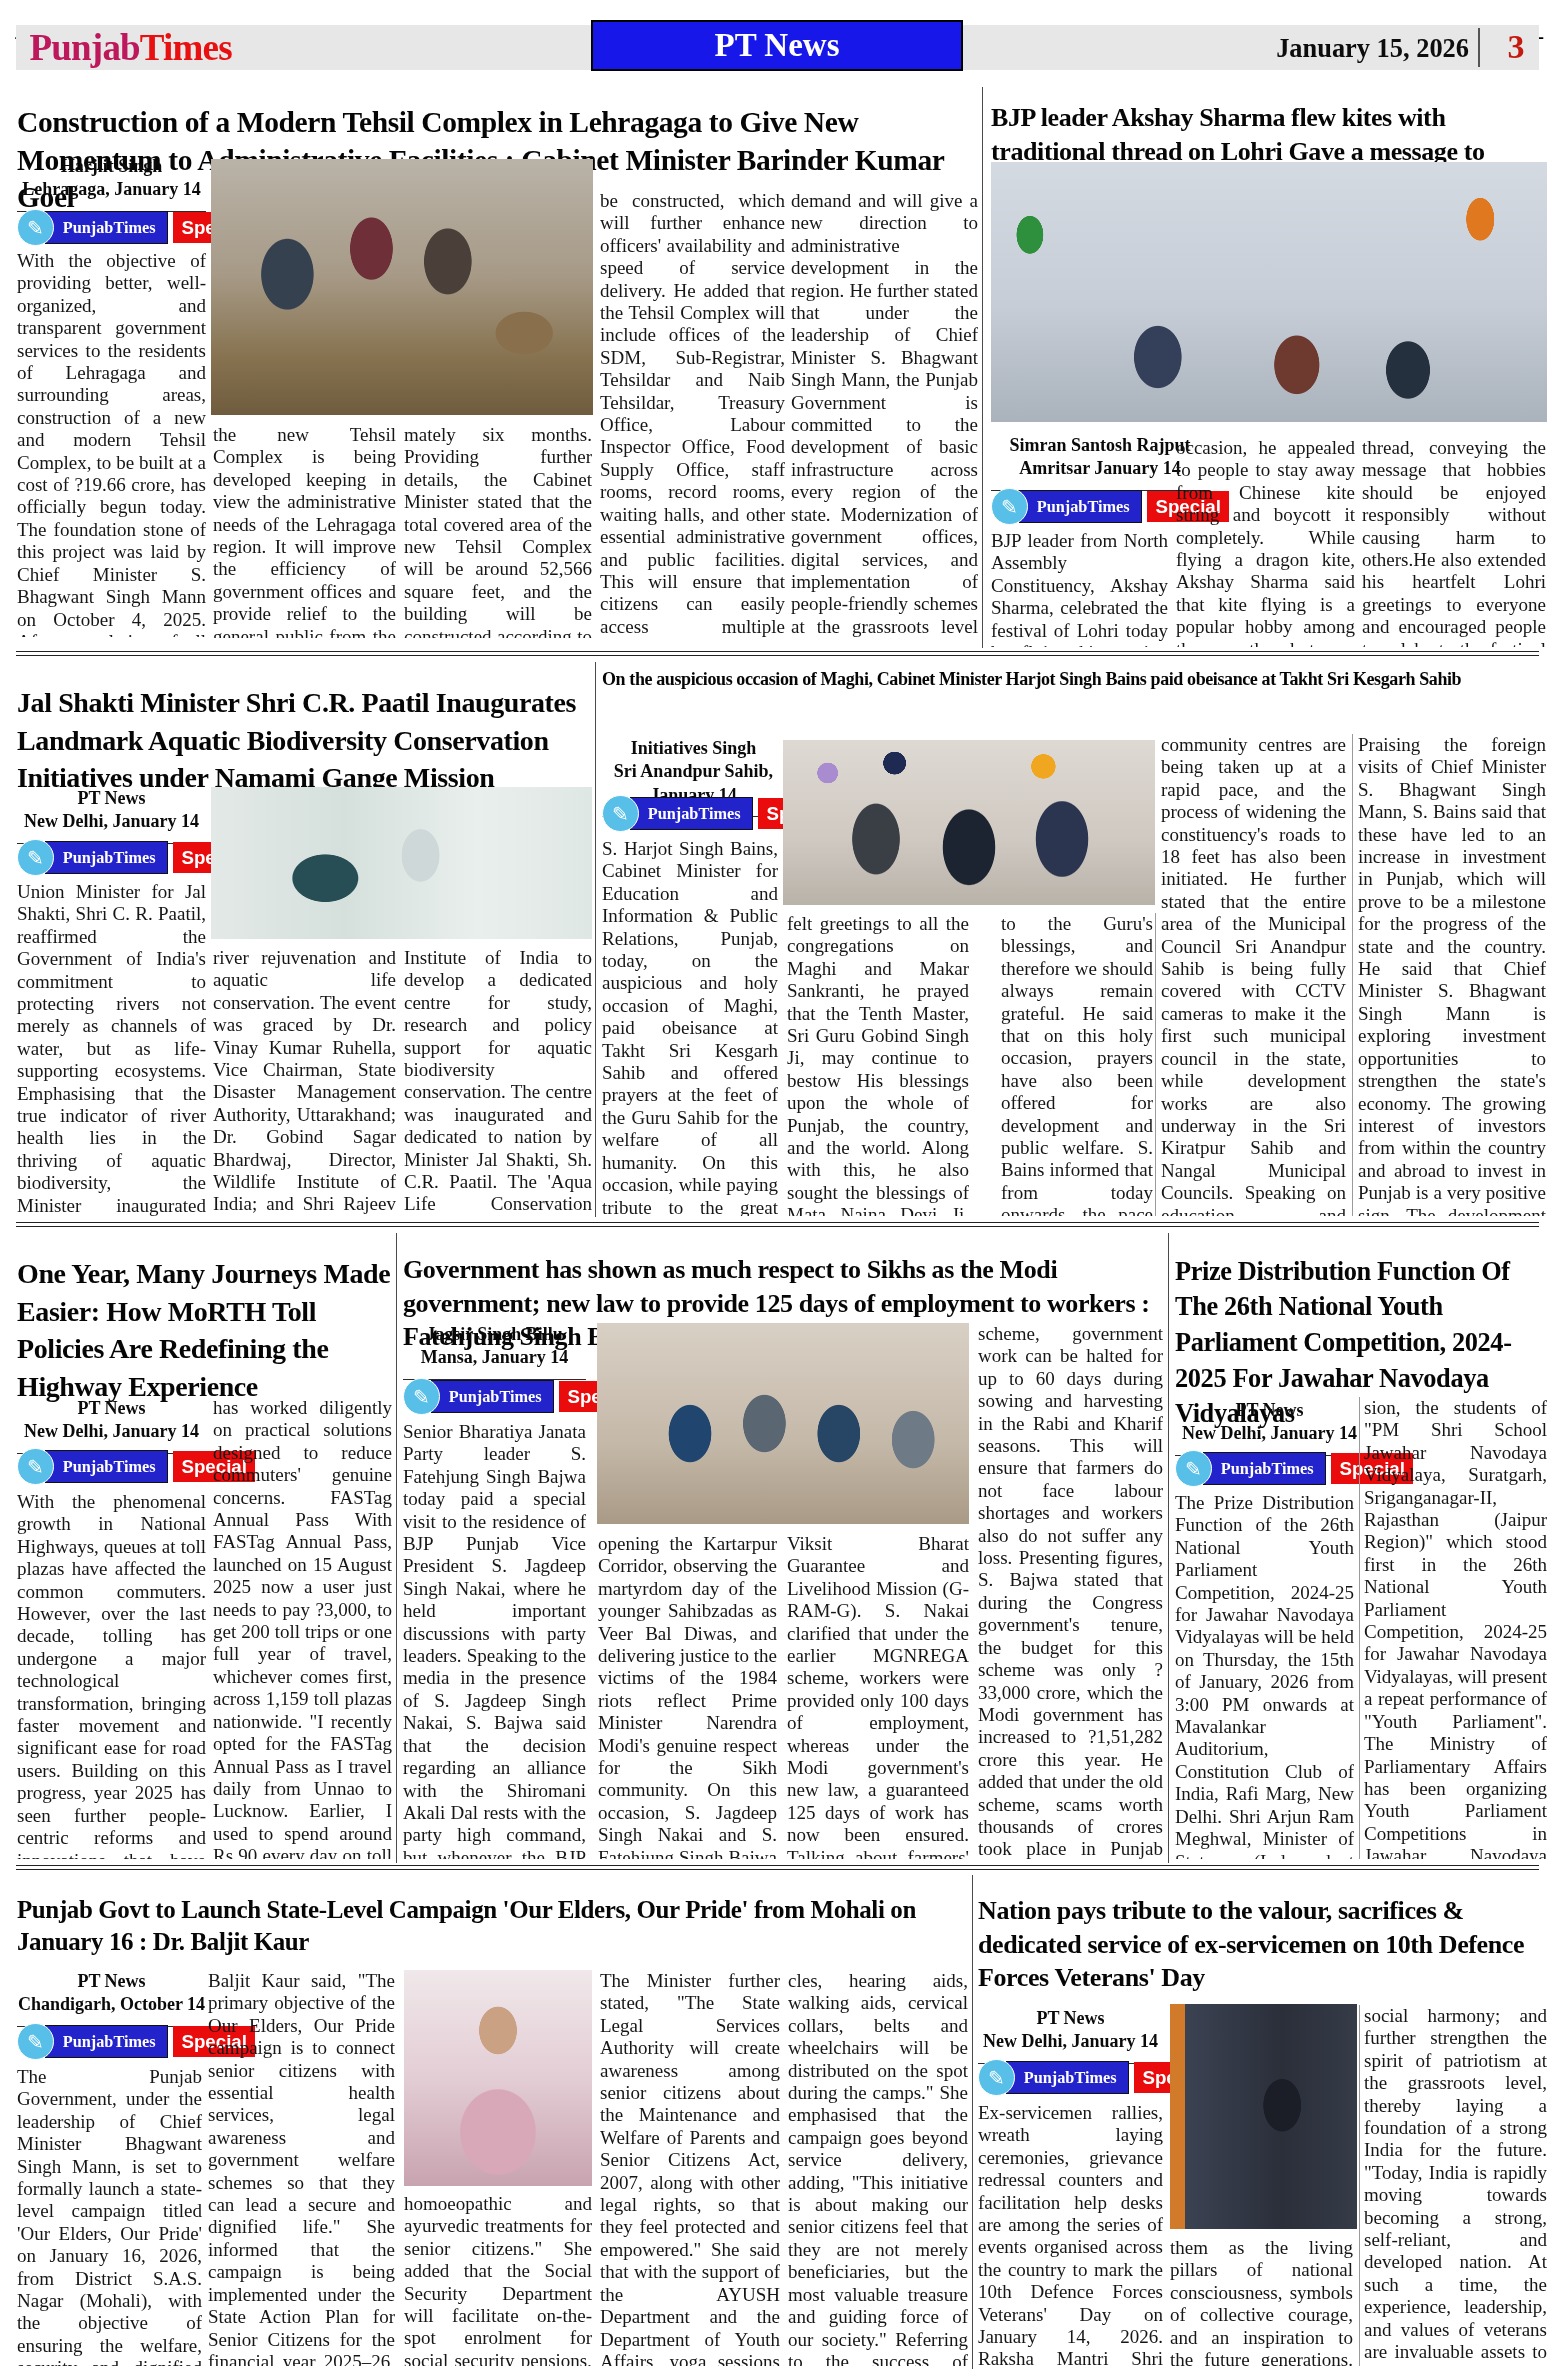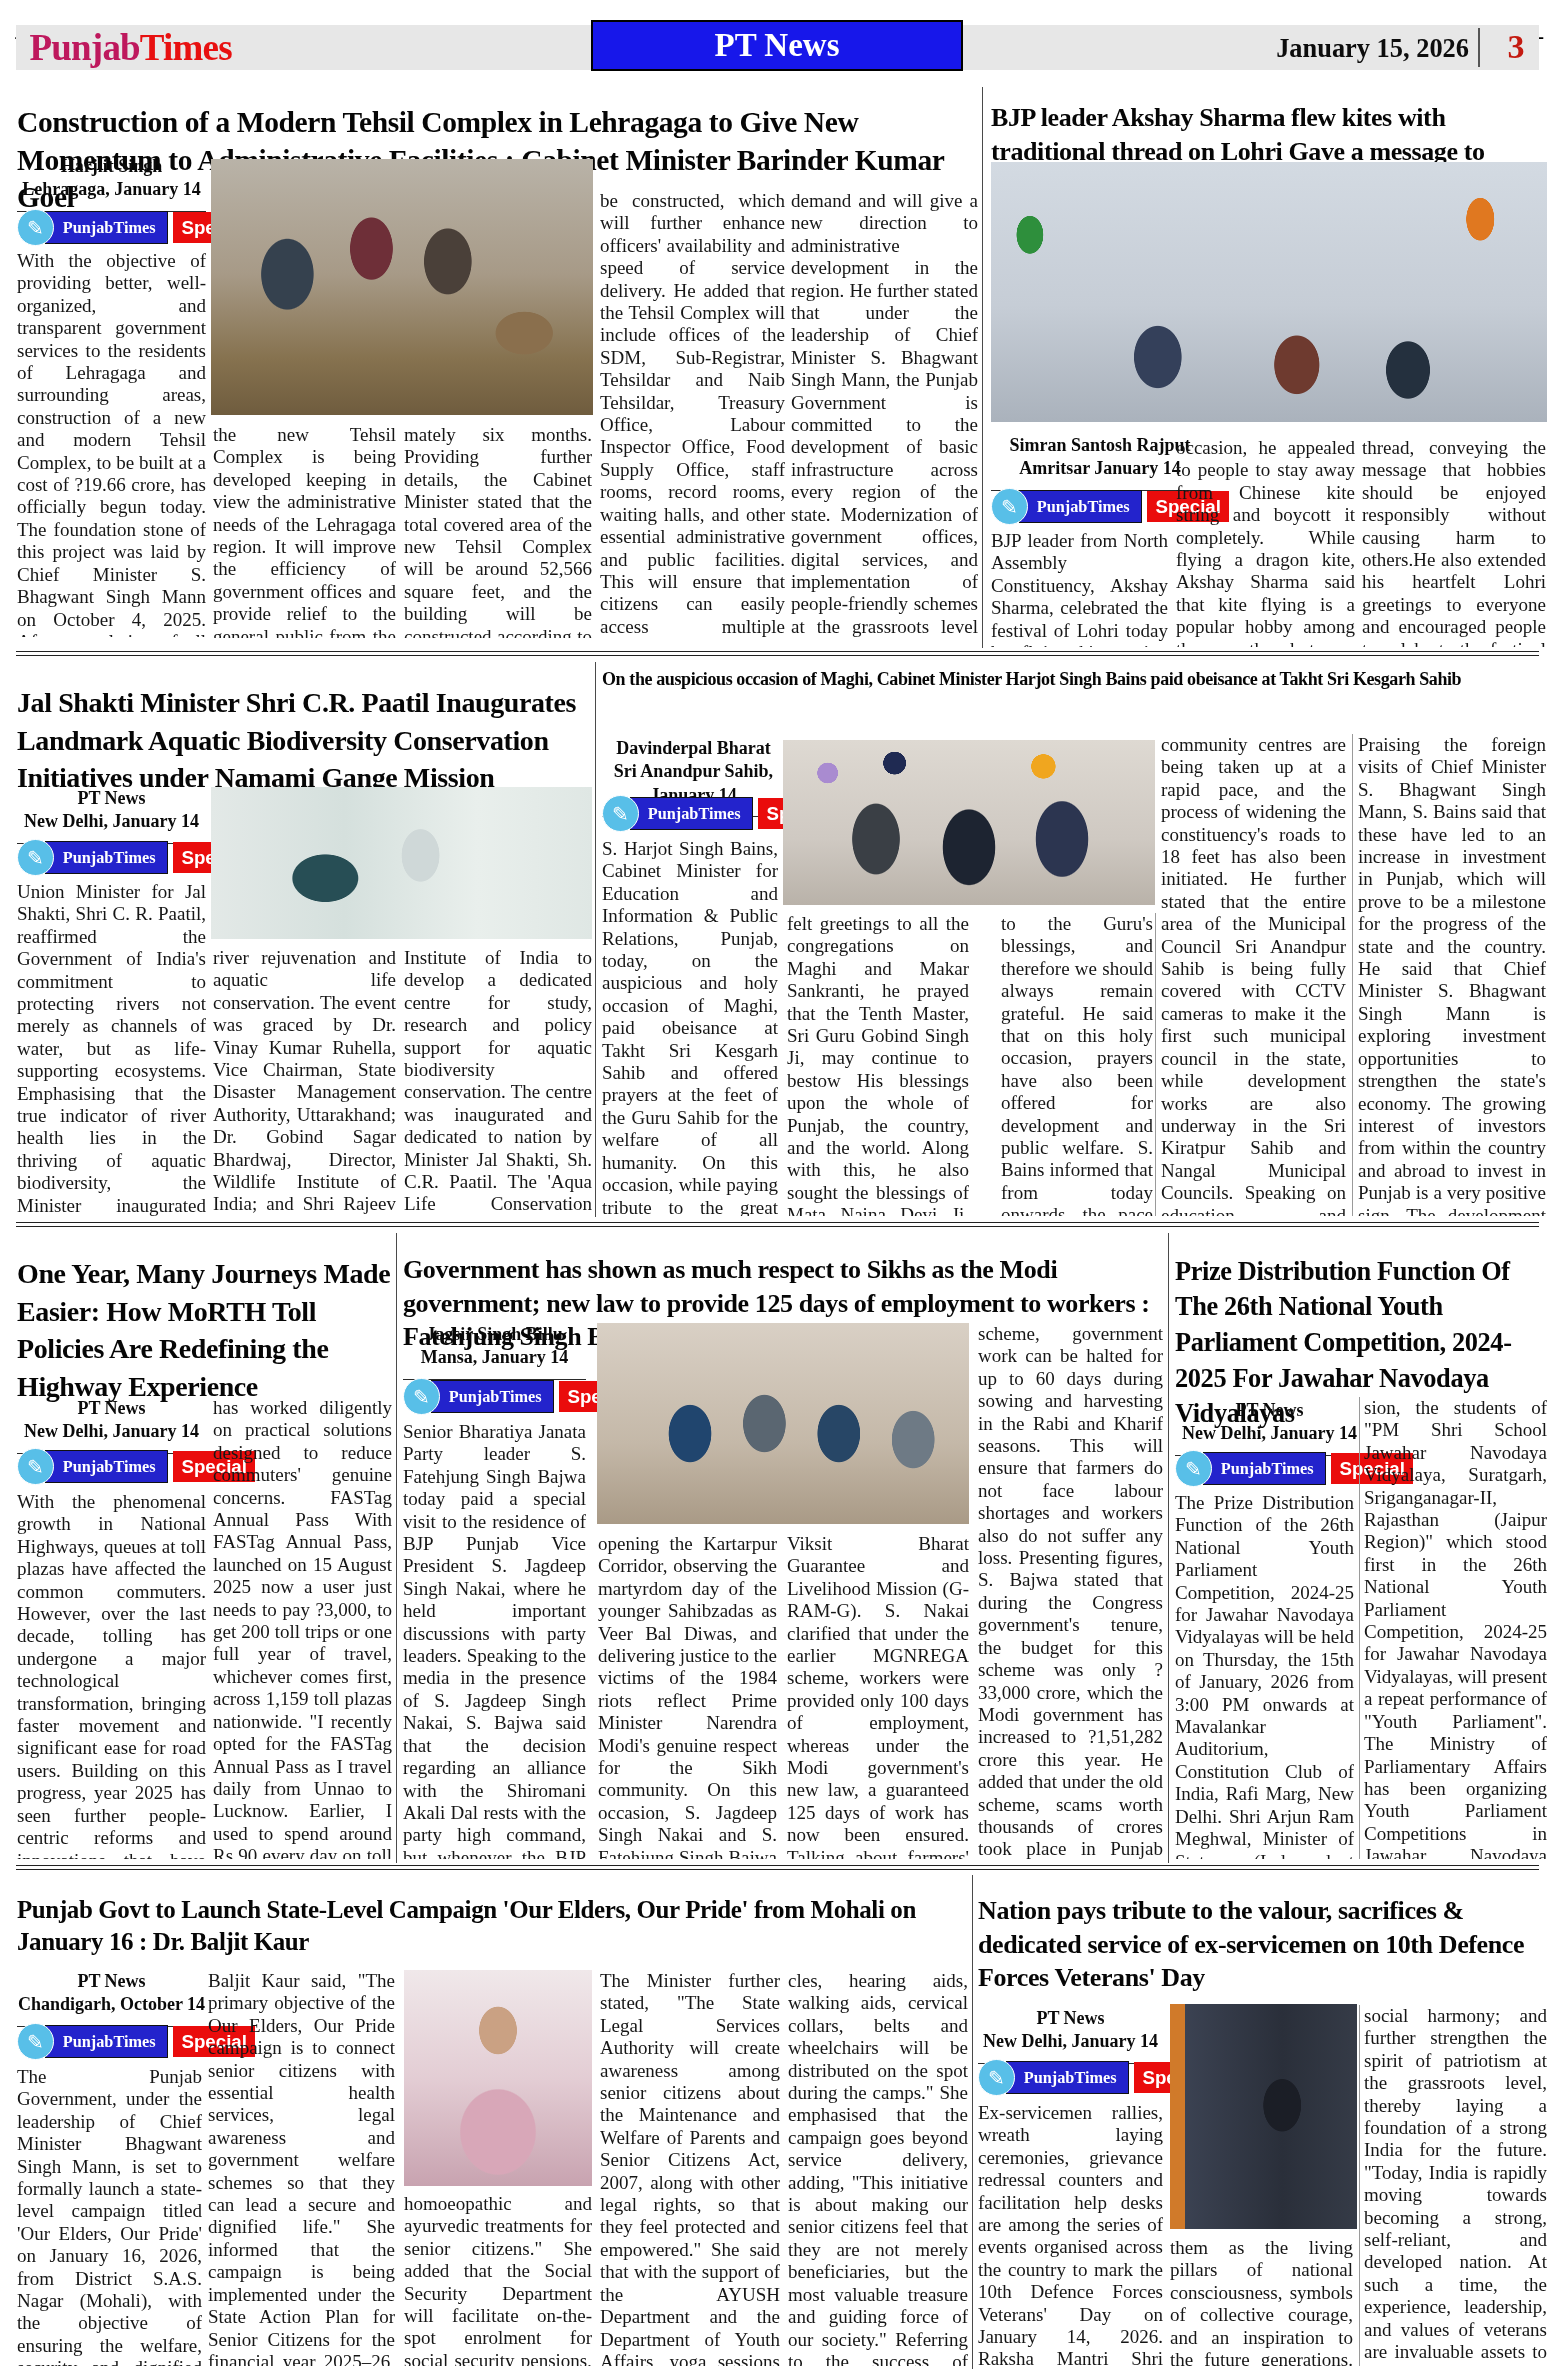--- a/index.html
+++ b/index.html
@@ -133,21 +133,21 @@
     </div>
     <div class="photo p-jal" style="left:211px;top:787px;width:381px;height:152px;"></div>
     <div class="col" style="left:17px;top:881px;width:189px;height:336px;">Union Minister for Jal Shakti, Shri C. R. Paatil, reaffirmed the Government of India's commitment to protecting rivers not merely as channels of water, but as life-supporting ecosystems. Emphasising that the true indicator of river health lies in the thriving of aquatic biodiversity, the Minister inaugurated several significant and far-reaching initiatives under the Namami Gange Mission at the Wildlife Institute of India (WII), Dehradun. A special programme was organised on the occasion, during which Shri Paatil launched new and advanced projects focused on</div>
     <div class="col" style="left:213px;top:947px;width:183px;height:270px;">river rejuvenation and aquatic life conservation. The event was graced by Dr. Vinay Kumar Ruhella, Vice Chairman, State Disaster Management Authority, Uttarakhand; Dr. Gobind Sagar Bhardwaj, Director, Wildlife Institute of India; and Shri Rajeev Kumar Mital, Director General, National Mission for Clean Ganga, along with senior officials, researchers, conservation experts and students. Namami Gange program has partnered with Wildlife</div>
     <div class="col" style="left:404px;top:947px;width:188px;height:270px;">Institute of India to develop a dedicated centre for study, research and policy support for aquatic biodiversity conservation. The centre was inaugurated and dedicated to nation by Minister Jal Shakti, Sh. C.R. Paatil. The 'Aqua Life Conservation Monitoring Centre for Ganga and Other Rivers' has been established as an organised and advanced institutional framework to monitor and conserve aquatic life in the Ganga and other rivers.</div>
   </section>
 
   <section>
     <h1 class="headline" style="left:602px;top:656px;width:943px;font-size:18px;">On the auspicious occasion of Maghi, Cabinet Minister Harjot Singh Bains paid obeisance at Takht Sri Kesgarh Sahib</h1>
     <div class="byline" style="left:602px;top:737px;width:183px;">
-      <div>Davinderpal Bharat</div>
+      <div>Initiatives Singh</div>
       <div>Sri Anandpur Sahib, January 14</div>
     </div>
     <div class="badge" style="left:602px;top:797px;">
       <span class="blogo">✎</span>
       <span class="bbrand">PunjabTimes</span>
       <span class="bspecial">Special</span>
     </div>
     <div class="photo p-maghi" style="left:783px;top:740px;width:372px;height:165px;"></div>
     <div class="col" style="left:602px;top:838px;width:176px;height:378px;">S. Harjot Singh Bains, Cabinet Minister for Education and Information &amp; Public Relations, Punjab, today, on the auspicious and holy occasion of Maghi, paid obeisance at Takht Sri Kesgarh Sahib and offered prayers at the feet of the Guru Sahib for the welfare of all humanity. On this occasion, while paying tribute to the great martyrdom of the Chalis Mukte, he said that the festival of Maghi holds immense significance in Sikh history. S. Bains said that according to the Gurbani of the Guru Sahiban, with the beginning of the month of Magh, the glory of Naam multiplies manifold. Extending heart-</div>
     <div class="col" style="left:787px;top:913px;width:182px;height:303px;">felt greetings to all the congregations on Maghi and Makar Sankranti, he prayed that the Tenth Master, Sri Guru Gobind Singh Ji, may continue to bestow His blessings upon the whole of Punjab, the country, and the world. Along with this, he also sought the blessings of Mata Naina Devi Ji. The Cabinet Minister said that by the boundless grace of the Guru Sahib, whatever we are today is entirely due</div>

